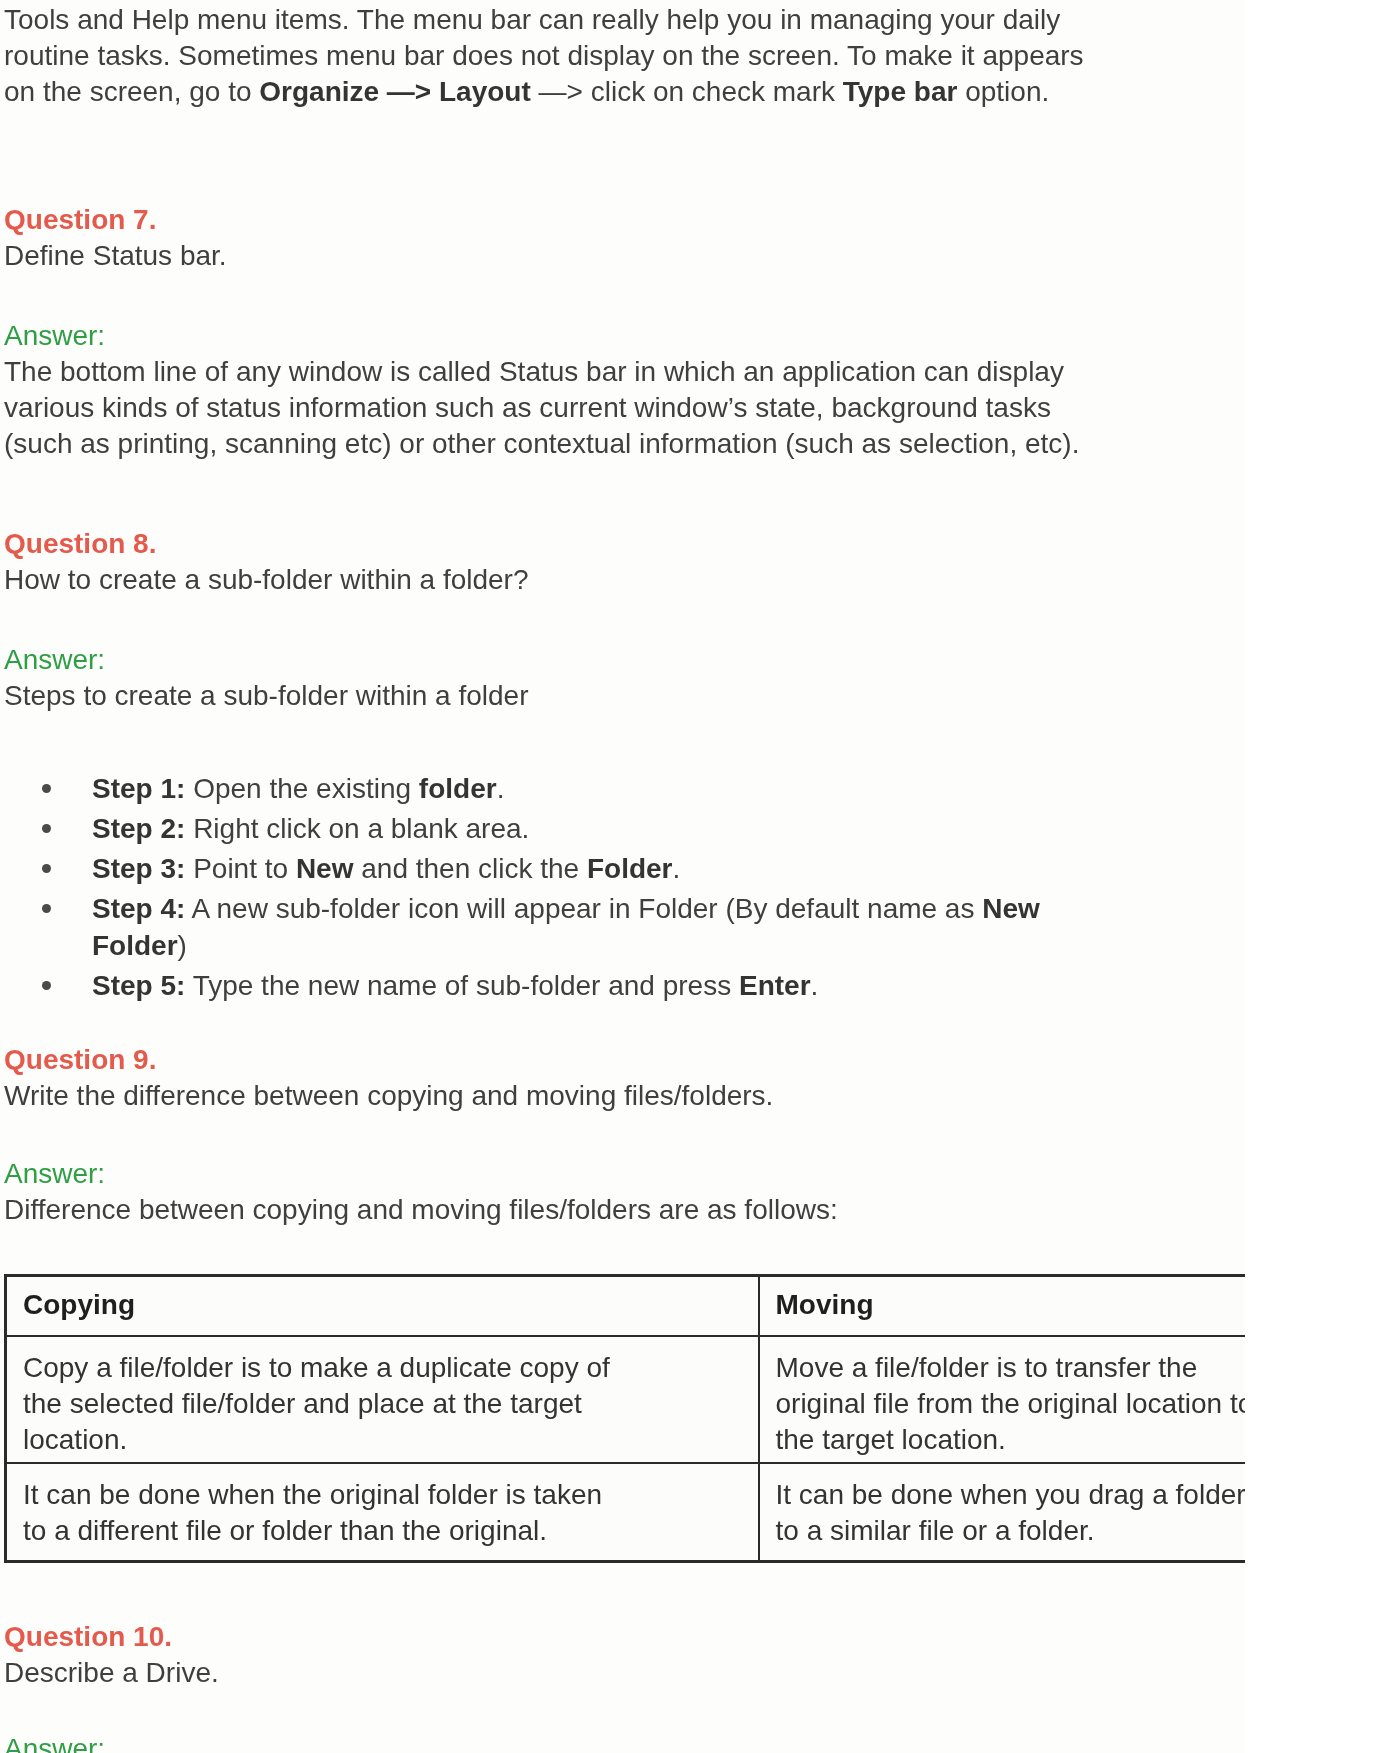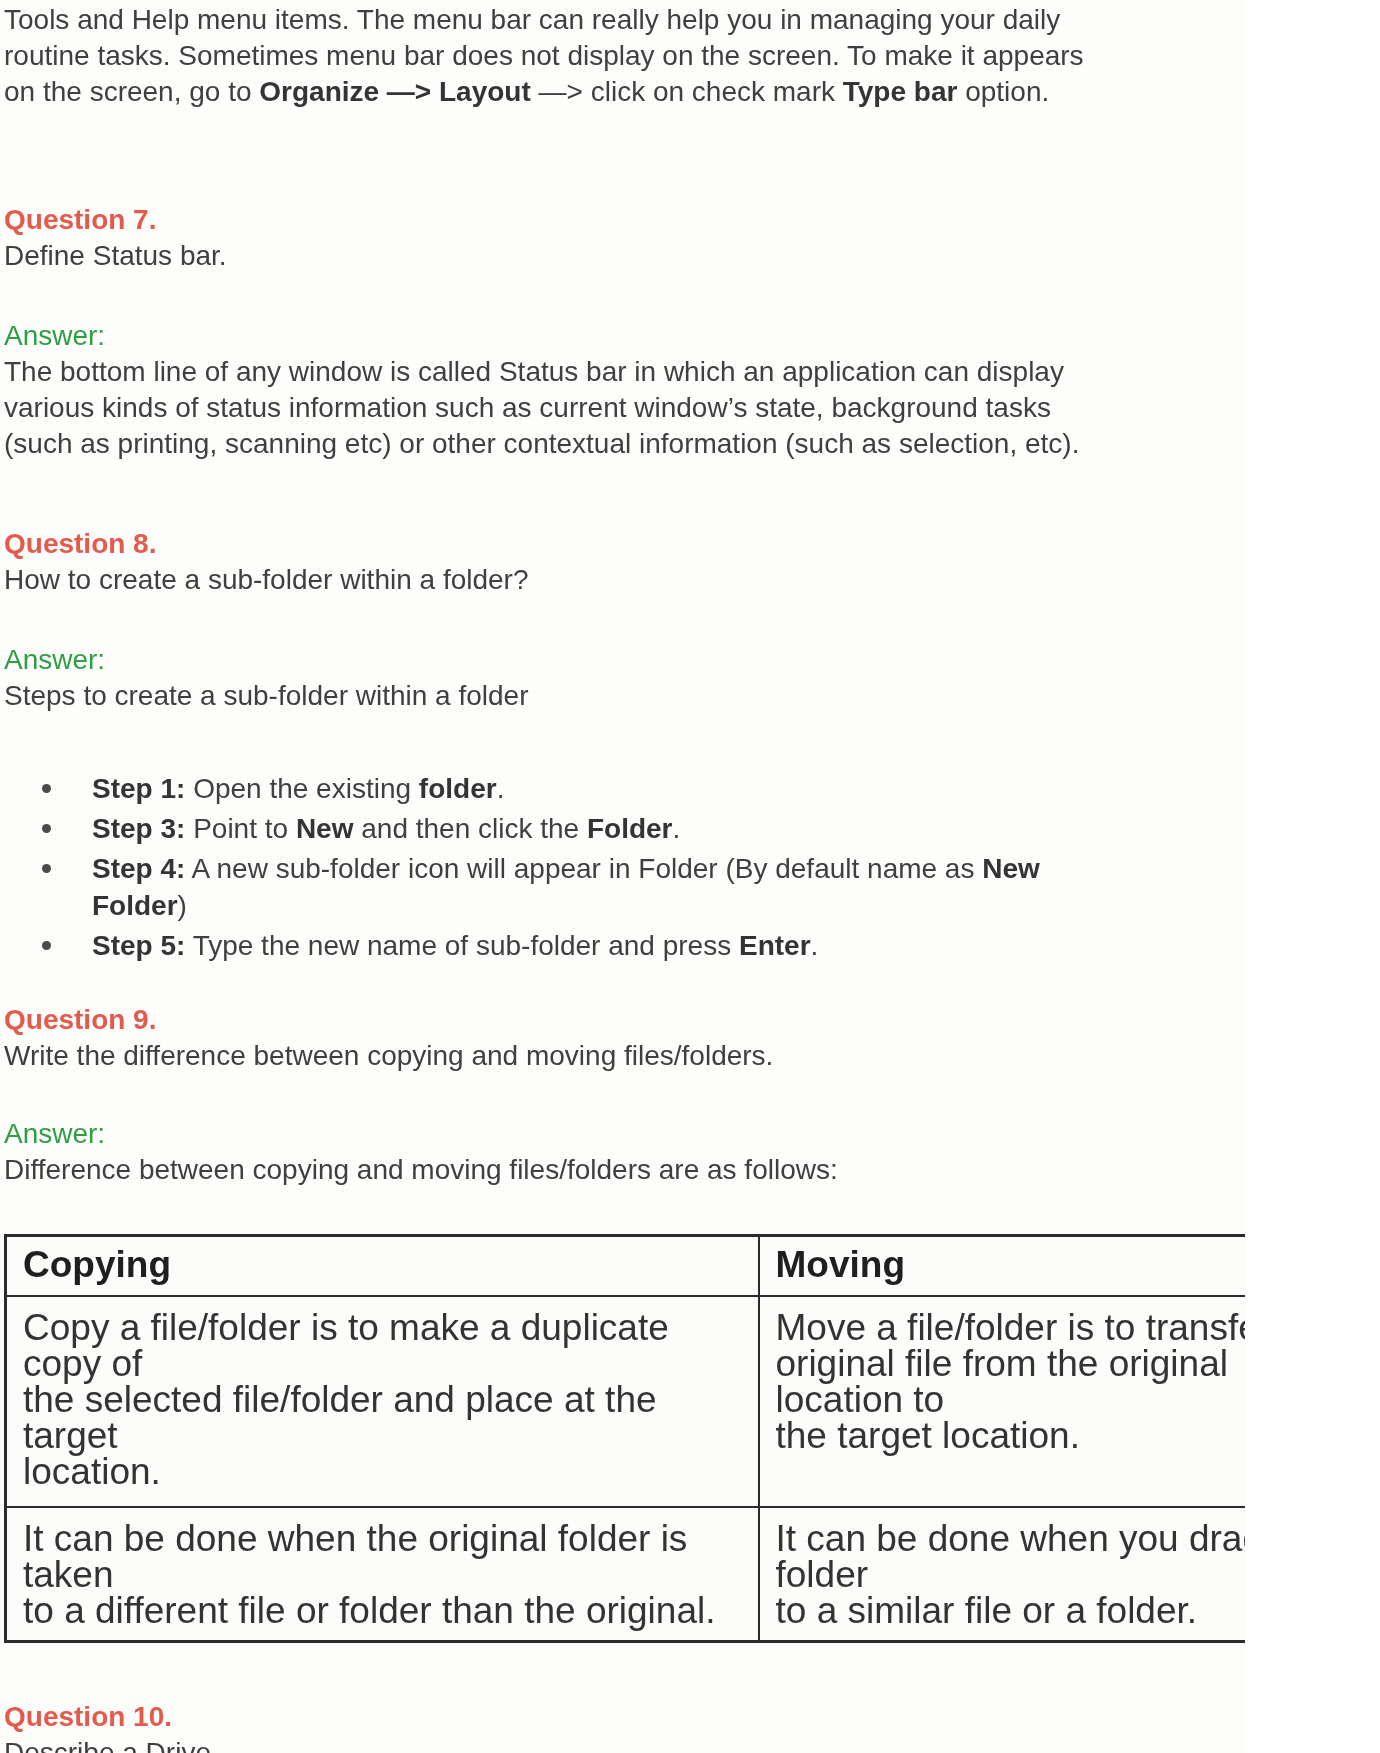--- a/index.html
+++ b/index.html
@@ -62,34 +62,34 @@
     table-layout:fixed;
     width:1368px;
     background:#fcfcfa;
     border:3px solid var(--table-border);
   }
   table.compare th,
   table.compare td{
     border:2px solid var(--table-border);
     text-align:left;
     vertical-align:top;
-    font-size:37px;
+    font-size:28px;
     line-height:36px;
     white-space:pre-line;
   }
   table.compare th{
     font-weight:bold;
     color:#1f1f1f;
     padding:10px 16px 12px 16px;
   }
   table.compare td{
     color:#333333;
     padding:13px 16px 11px 16px;
   }
-  table.compare tr.row-1 td{padding-bottom:16px;margin-top:8px;}
+  table.compare tr.row-1 td{padding-bottom:4px;margin-top:8px;}
   .col-copying{width:753px;}
   .corner-bar{
     position:absolute;
     right:0;
     bottom:-4px;
     width:76px;
     height:10px;
     background:#2e2e2e;
   }
 </style>
@@ -111,20 +111,21 @@
 (such as printing, scanning etc) or other contextual information (such as selection, etc).</p>
   </section>
 
   <section class="s-q8">
     <h2 class="q-heading">Question 8.</h2>
     <p class="para">How to create a sub-folder within a folder?</p>
     <h2 class="a-heading">Answer:</h2>
     <p class="para">Steps to create a sub-folder within a folder</p>
     <ul class="steps">
       <li><b>Step 1:</b><span> Open the existing </span><b>folder</b><span>.</span></li>
+      <li><b>Step 2:</b><span> Right click on a blank area.</span></li>
       <li><b>Step 3:</b><span> Point to </span><b>New</b><span> and then click the </span><b>Folder</b><span>.</span></li>
       <li><b>Step 4:</b><span> A new sub-folder icon will appear in Folder (By default name as </span><b>New
 Folder</b><span>)</span></li>
       <li><b>Step 5:</b><span> Type the new name of sub-folder and press </span><b>Enter</b><span>.</span></li>
     </ul>
   </section>
 
   <section class="s-q9">
     <h2 class="q-heading">Question 9.</h2>
     <p class="para">Write the difference between copying and moving files/folders.</p>

